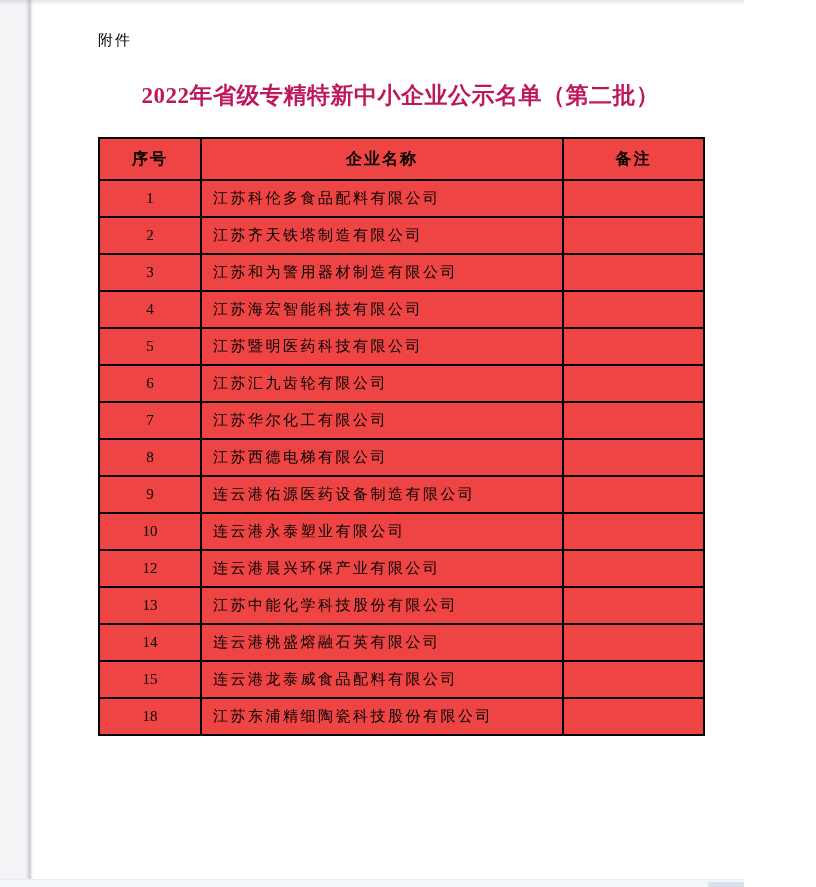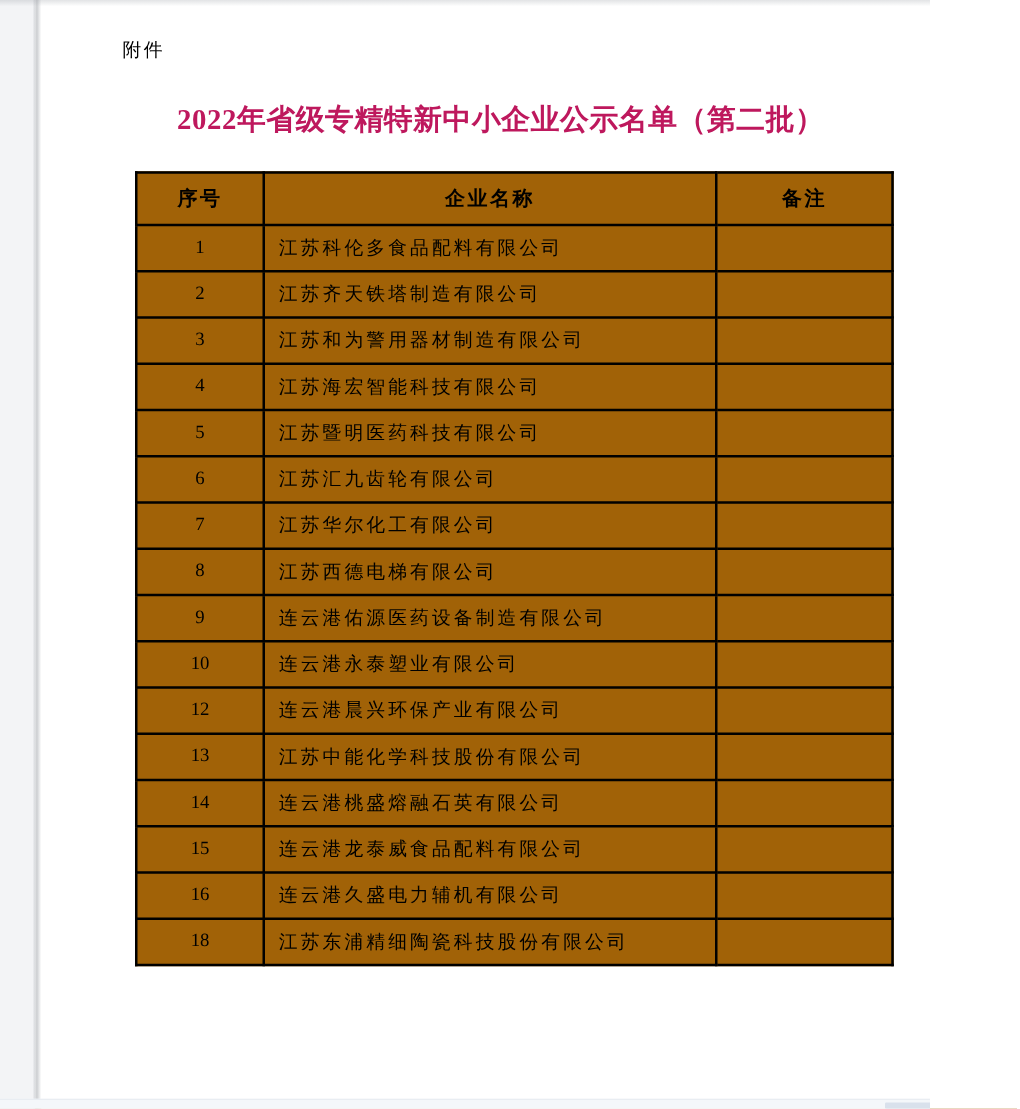--- a/index.html
+++ b/index.html
@@ -38,25 +38,25 @@
   }
   .doc-title {
     position: absolute; left: 98px; top: 80px; width: 605px;
     text-align: center;
     font-size: 23px; font-weight: bold; color: #be185d;
     letter-spacing: 0.5px;
     white-space: nowrap;
   }
 
   .company-table {
-    position: absolute; left: 108px; top: 137px;
+    position: absolute; left: 98px; top: 137px;
     border-collapse: collapse;
     table-layout: fixed;
     width: 605px;
-    background: #a16207;
+    background: #ef4444;
   }
   .company-table th, .company-table td {
     border: 2px solid #000;
     padding: 0;
     color: #000;
     overflow: hidden;
     white-space: nowrap;
   }
   .company-table th {
     height: 40px;
@@ -179,25 +179,20 @@
       <td class="cell-no">14</td>
       <td class="cell-name">连云港桃盛熔融石英有限公司</td>
       <td class="cell-note"></td>
     </tr>
         <tr>
       <td class="cell-no">15</td>
       <td class="cell-name">连云港龙泰威食品配料有限公司</td>
       <td class="cell-note"></td>
     </tr>
         <tr>
-      <td class="cell-no">16</td>
-      <td class="cell-name">连云港久盛电力辅机有限公司</td>
-      <td class="cell-note"></td>
-    </tr>
-        <tr>
       <td class="cell-no">18</td>
       <td class="cell-name">江苏东浦精细陶瓷科技股份有限公司</td>
       <td class="cell-note"></td>
     </tr>
       </tbody>
   </table>
 
   <div class="bottom-bar">
     <div class="scroll-thumb-a"></div>
     <div class="scroll-thumb-b"></div>

